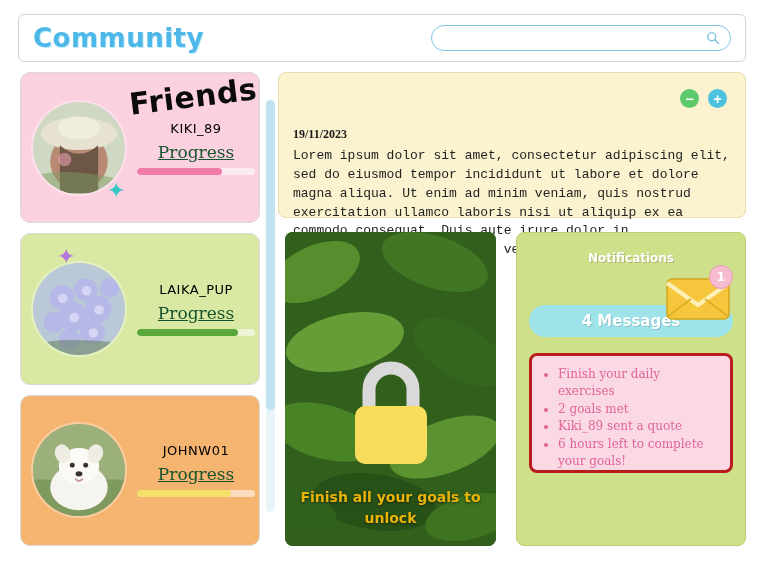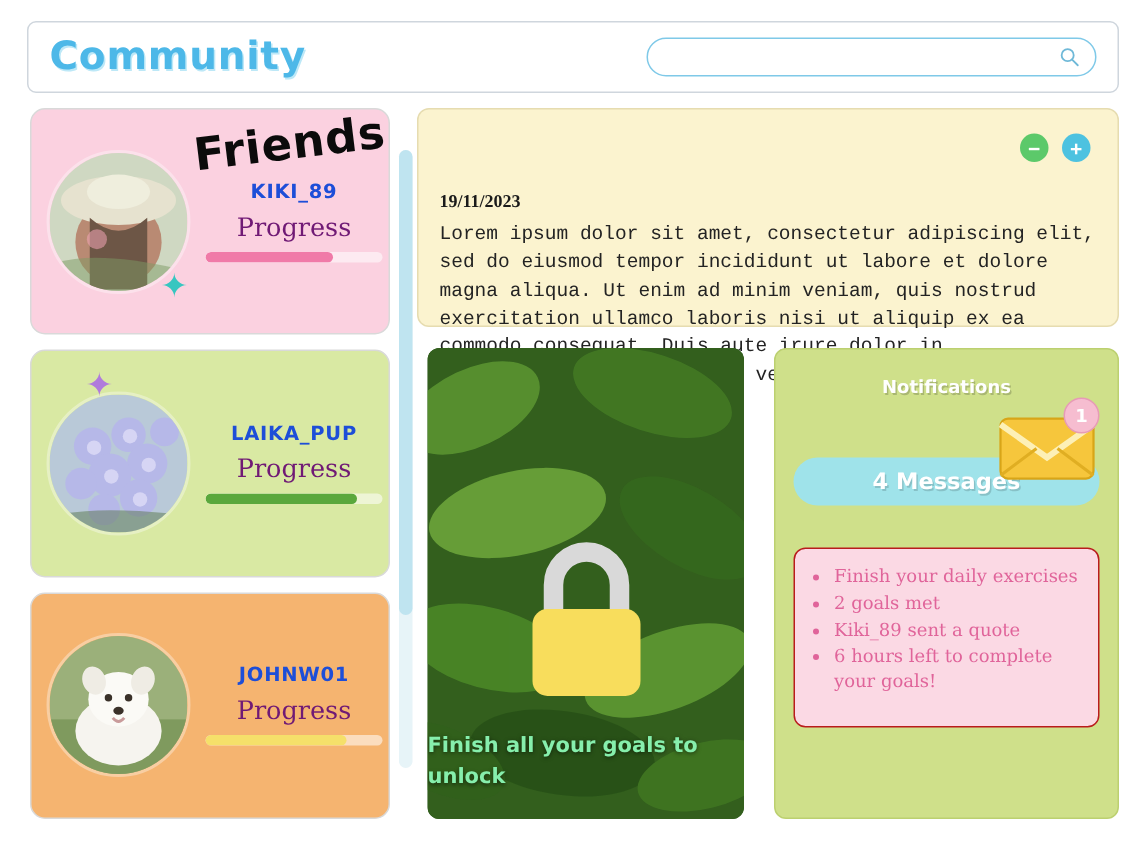--- a/index.html
+++ b/index.html
@@ -93,29 +93,30 @@
     flex: 1;
     padding-left: 10px;
     display: flex;
     flex-direction: column;
     align-items: center;
     justify-content: center;
     gap: 6px;
   }
   .friend-title {
     font-family: "DejaVu Sans", sans-serif;
-    font-weight: bold;
+    font-weight: normal;
     font-size: 13px;
-    color: #1d4ed8;
+    color: #000000;
     letter-spacing: 0.5px;
   }
   .friend-progress-label {
     font-family: "DejaVu Serif", serif;
     font-size: 17px;
-    color: #701a75;
+    color: #14532d;
+    text-decoration: underline;
   }
   .progress-track {
     width: 118px; height: 7px;
     border-radius: 4px;
     background: rgba(255,255,255,0.55);
     overflow: hidden;
   }
   .progress-fill { height: 100%; border-radius: 4px; }
 
   .friends-heading {
@@ -246,24 +247,25 @@
   }
   .lock {
     position: absolute;
     left: 50%; top: 118px;
     transform: translateX(-50%);
     width: 92px; height: 120px;
   }
   .quote-footer {
     position: absolute;
     left: 0; right: 0; bottom: 18px;
+    text-align: center;
     font-family: "DejaVu Sans", sans-serif;
     font-weight: bold;
     font-size: 14px;
-    color: #86efac;
+    color: #eab308;
     line-height: 1.45;
     text-shadow: 0 1px 3px rgba(0,0,0,0.55);
     margin-top: 40px;
   }
 
   
   .notif {
     position: absolute;
     left: 516px; top: 232px;
     width: 230px; height: 314px;
@@ -324,24 +326,24 @@
     display: flex;
     align-items: center;
     justify-content: center;
     font-family: "DejaVu Sans", sans-serif;
     font-weight: bold;
     font-size: 15px;
     color: #ffffff;
     text-shadow: 1px 1px 0 rgba(0,0,0,0.15);
   }
   .notif-list {
-    margin-top: 28px;
+    margin-top: 16px;
     height: 120px;
     background: #fbd9e4;
-    border: 1px solid #b91c1c;
+    border: 3px solid #b91c1c;
     border-radius: 8px;
     padding: 10px 10px 10px 14px;
   }
   .notif-list ul { margin: 0; padding: 0 0 0 12px; }
   .notif-list li {
     font-family: "DejaVu Serif", serif;
     font-size: 12px;
     color: #e0649a;
     line-height: 1.4;
     margin-bottom: 1px;

